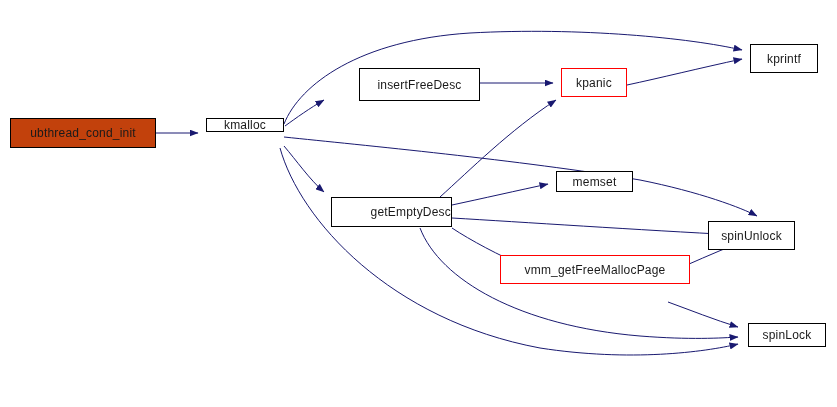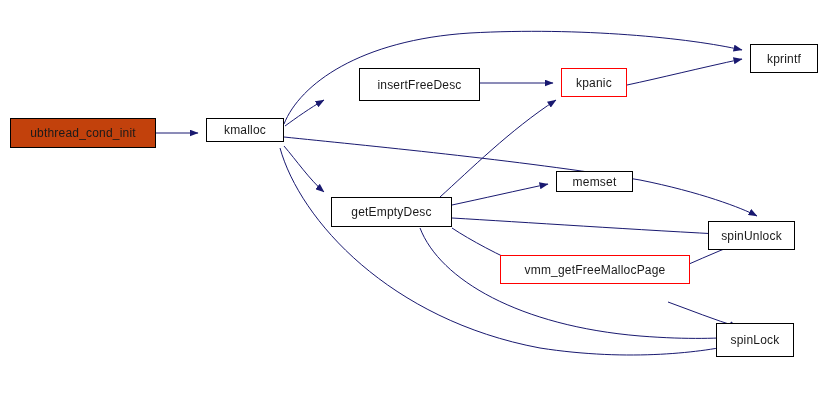--- a/index.html
+++ b/index.html
@@ -74,42 +74,42 @@
         <path d="M668,302 C690,310 715,320 738,327" fill="none" stroke="#191970" stroke-width="1" marker-end="url(#arrowhead)"></path>
         <path d="M420,228 C440,280 520,326 640,336 C690,340 722,338 738,337" fill="none" stroke="#191970" stroke-width="1" marker-end="url(#arrowhead)"></path>
         <path d="M280,148 C300,220 390,320 540,348 C630,362 705,352 738,344" fill="none" stroke="#191970" stroke-width="1" marker-end="url(#arrowhead)"></path>
       </g>
   </svg>
 
   <div id="nodes-group">
       <div class="node shaded" style="left: 10px; top: 118px; width: 146px; height: 30px;">
         <span class="node-label">ubthread_cond_init</span>
       </div>
-      <div class="node" style="left: 206px; top: 118px; width: 78px; height: 24px;">
+      <div class="node" style="left: 206px; top: 118px; width: 78px; height: 14px;">
         <span class="node-label">kmalloc</span>
       </div>
       <div class="node" style="left: 331px; top: 68px; width: 121px; height: 33px; margin-left: 28px;">
         <span class="node-label">insertFreeDesc</span>
       </div>
       <div class="node red" style="left: 561px; top: 68px; width: 66px; height: 29px;">
         <span class="node-label">kpanic</span>
       </div>
       <div class="node" style="left: 750px; top: 44px; width: 68px; height: 29px;">
         <span class="node-label">kprintf</span>
       </div>
       <div class="node" style="left: 556px; top: 171px; width: 77px; height: 21px;">
         <span class="node-label">memset</span>
       </div>
-      <div class="node" style="left: 331px; top: 197px; width: 121px; height: 30px;">
+      <div class="node" style="left: 331px; top: 197px; width: 121px; height: 30px; justify-content: flex-end;">
         <span class="node-label">getEmptyDesc</span>
       </div>
       <div class="node" style="left: 708px; top: 221px; width: 87px; height: 29px;">
         <span class="node-label">spinUnlock</span>
       </div>
       <div class="node red" style="left: 500px; top: 255px; width: 190px; height: 29px;">
         <span class="node-label">vmm_getFreeMallocPage</span>
       </div>
-      <div class="node" style="left: 716px; top: 323px; width: 78px; height: 34px;">
+      <div class="node" style="left: 748px; top: 323px; width: 78px; height: 24px;">
         <span class="node-label">spinLock</span>
       </div>
     </div>
 
 </div>
 
 </body></html>

